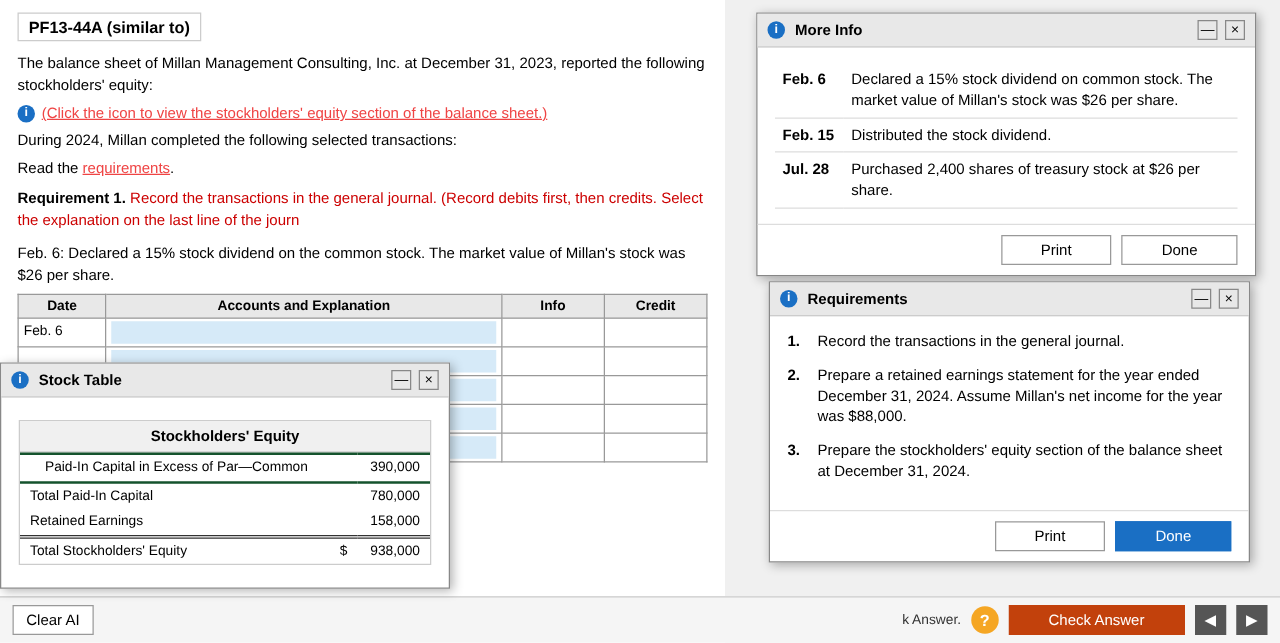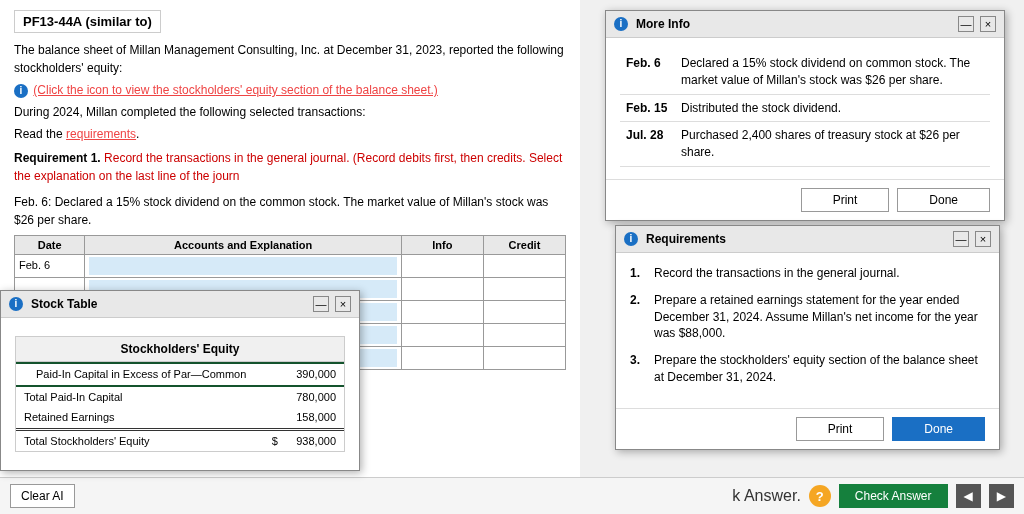--- a/index.html
+++ b/index.html
@@ -339,24 +339,24 @@
       background: #f5f5f5;
       border-top: 1px solid #ccc;
       padding: 6px 10px;
       display: flex;
       align-items: center;
       justify-content: flex-end;
       gap: 8px;
     }
 
     .btn-check-answer {
-      background: #15803d;
+      background: #c2410c;
       color: white;
       border: none;
-      padding: 5px 16px;
+      padding: 5px 32px;
       font-size: 12px;
       cursor: pointer;
     }
 
     .btn-nav {
       background: #555;
       color: white;
       border: none;
       padding: 5px 8px;
       font-size: 12px;
@@ -369,21 +369,21 @@
       justify-content: center;
       width: 22px; height: 22px;
       border-radius: 50%;
       background: #f5a623;
       color: white;
       font-size: 13px;
       font-weight: bold;
     }
 
     .check-answer-text {
-      font-size: 16px;
+      font-size: 11px;
       color: #333;
     }
   </style>
 </head>
 <body>
 
 <div class="main-content">
   
   <div class="page-title">PF13-44A (similar to)</div>
 

